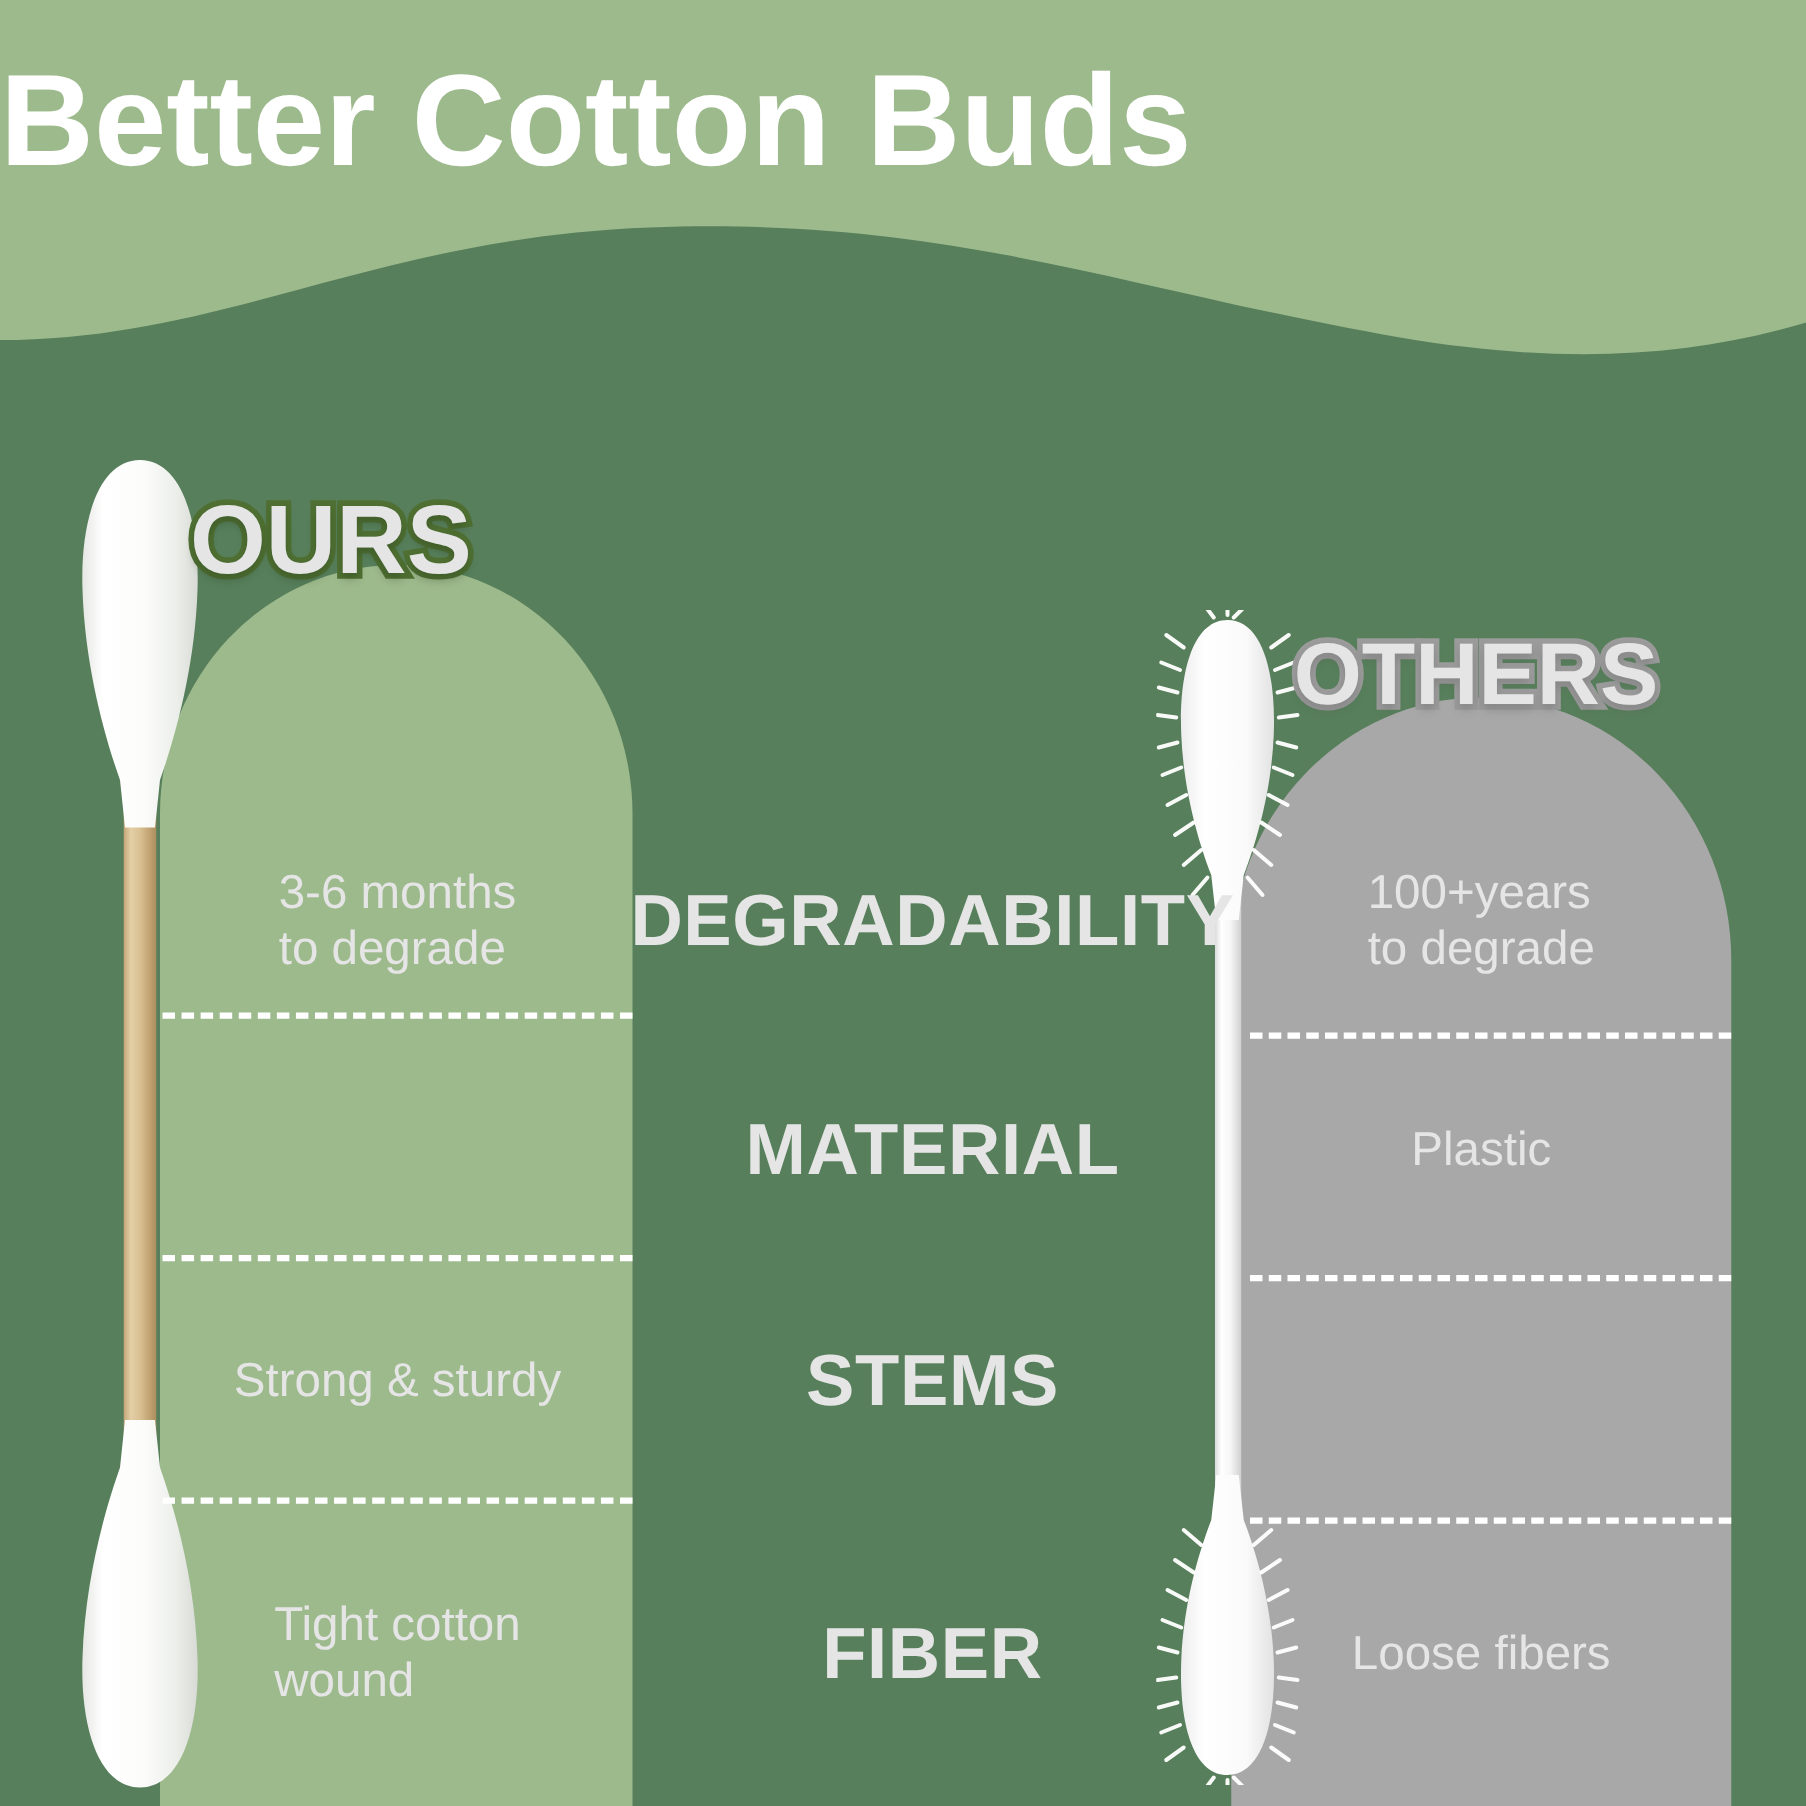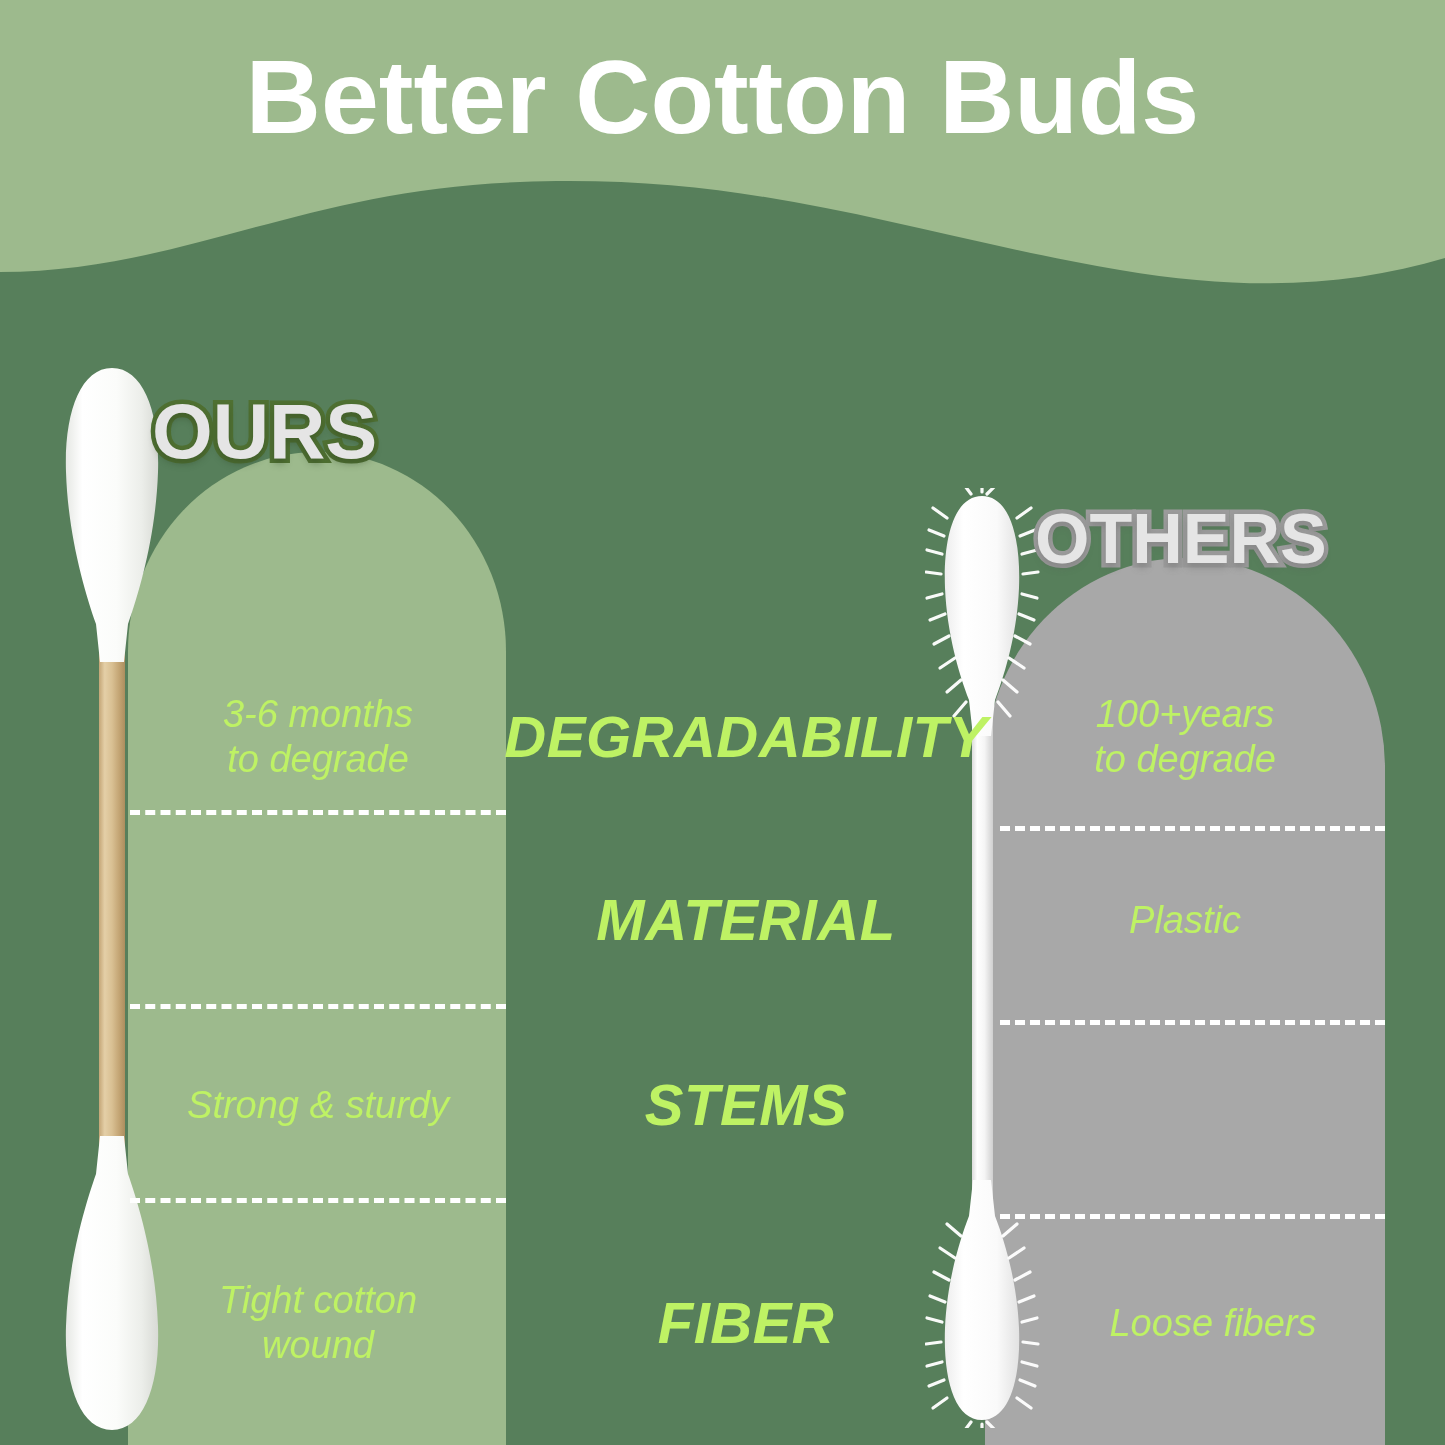--- a/index.html
+++ b/index.html
@@ -30,21 +30,21 @@
     left: 0;
     top: 0;
     width: 1445px;
     height: 300px;
   }
   .title {
     position: absolute;
     left: 0;
     top: 38px;
     width: 1445px;
-    text-align: center;
+    text-align: left;
     font-size: 104px;
     font-weight: bold;
     color: #ffffff;
     letter-spacing: 0px;
     line-height: 1.15;
     white-space: nowrap;
   }
 
   
   .panel {
@@ -91,24 +91,22 @@
     -webkit-text-stroke: 9px #9b9b9b;
     paint-order: stroke fill;
     text-shadow: 0 5px 7px rgba(90,90,90,0.30);
   }
   .cell {
     position: absolute;
     box-sizing: border-box;
     display: flex;
     align-items: center;
     justify-content: center;
-    text-align: center;
-    color: #bef264;
+    color: #e5e5e5;
     line-height: 1.18;
-    font-style: italic;
   }
   .cell-side {
     font-size: 38px;
     font-weight: normal;
     padding: 0 8px;
   }
   .cell-center {
     font-size: 58px;
     font-weight: bold;
     letter-spacing: 0.5px;
@@ -268,17 +266,17 @@
     </div>
   <div class="cell cell-center" style="left:506px; top:1040px; width:480px; height:130px;">STEMS</div>
 
   <div class="dash" style="left:130px; top:1198px; width:376px;"></div>
   <div class="dash" style="left:1000px; top:1214px; width:385px;"></div>
 
   <div class="cell cell-side" style="left:132px; top:1248px; width:372px; height:150px;">
       <div>Tight cotton<br>wound</div>
     </div>
   <div class="cell cell-center" style="left:506px; top:1248px; width:480px; height:150px;">FIBER</div>
-  <div class="cell cell-side" style="left:1018px; top:1248px; width:390px; height:150px;">
+  <div class="cell cell-side" style="left:990px; top:1248px; width:390px; height:150px;">
       <div>Loose fibers</div>
     </div>
 
 </div>
 
 </body></html>

